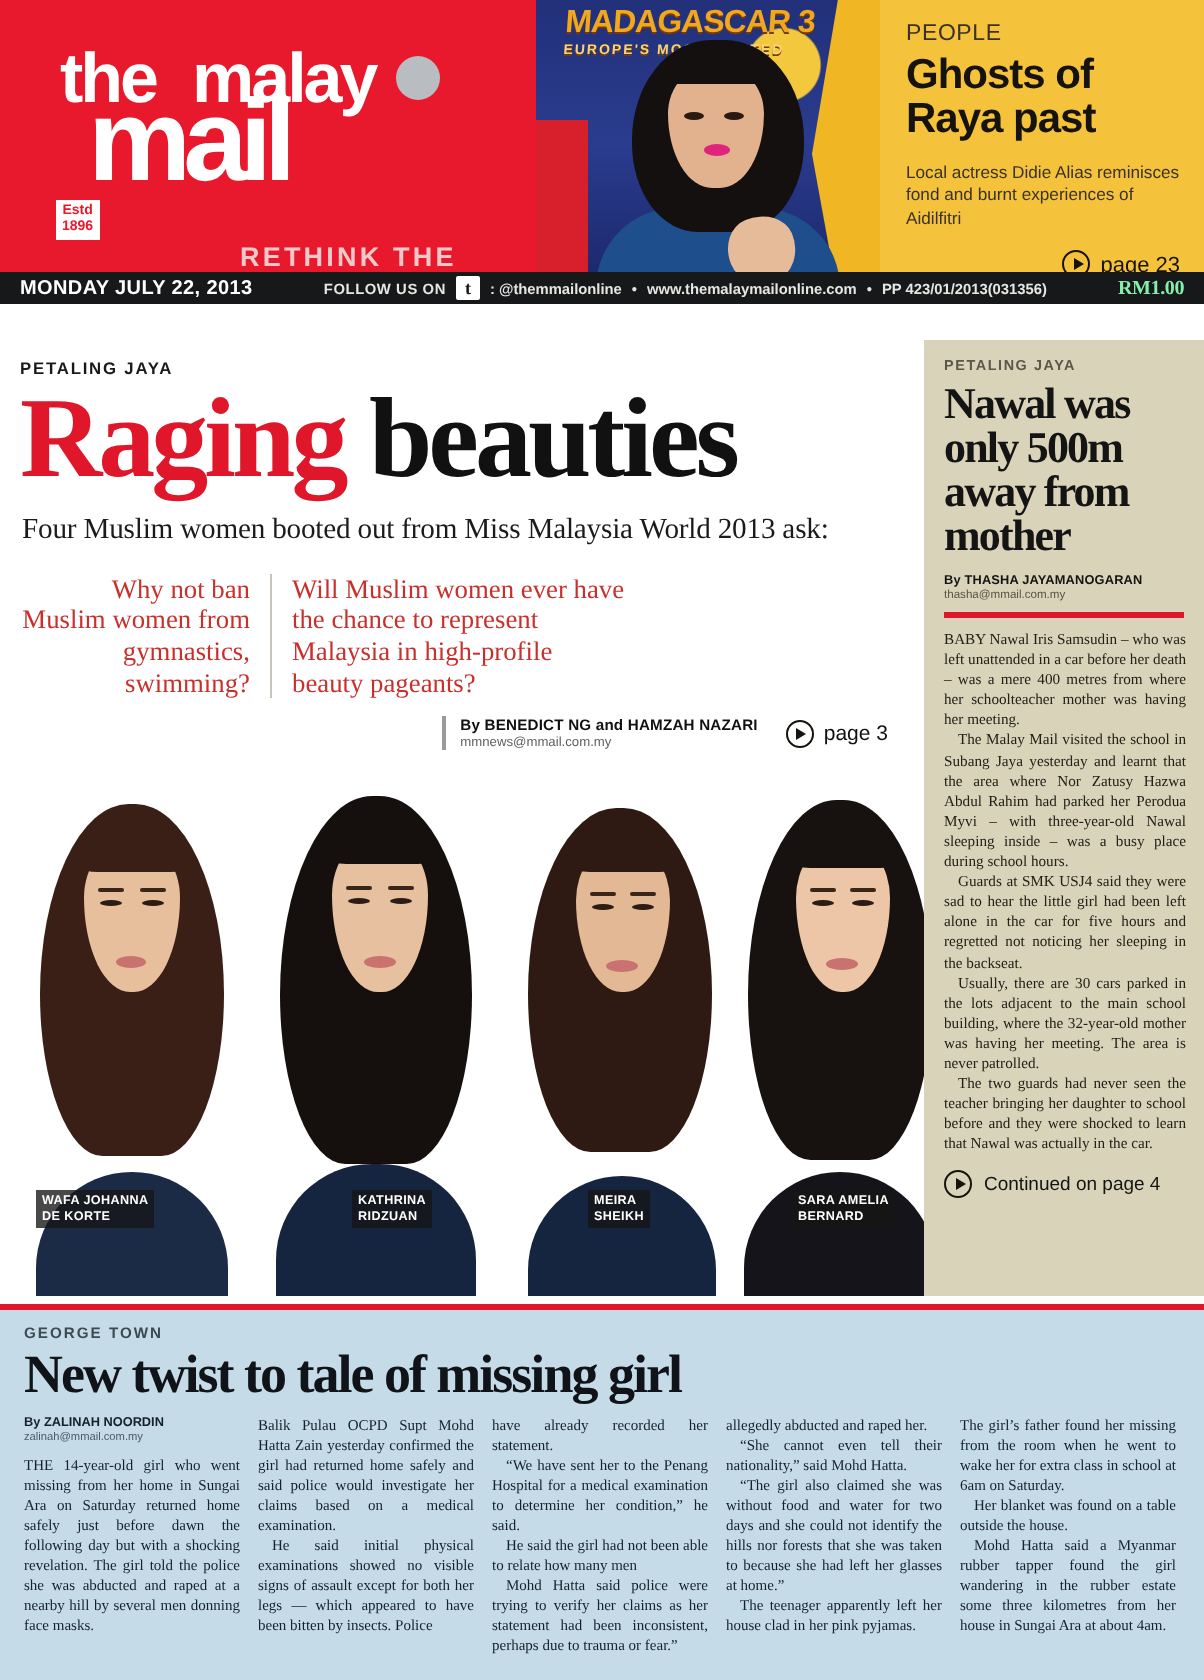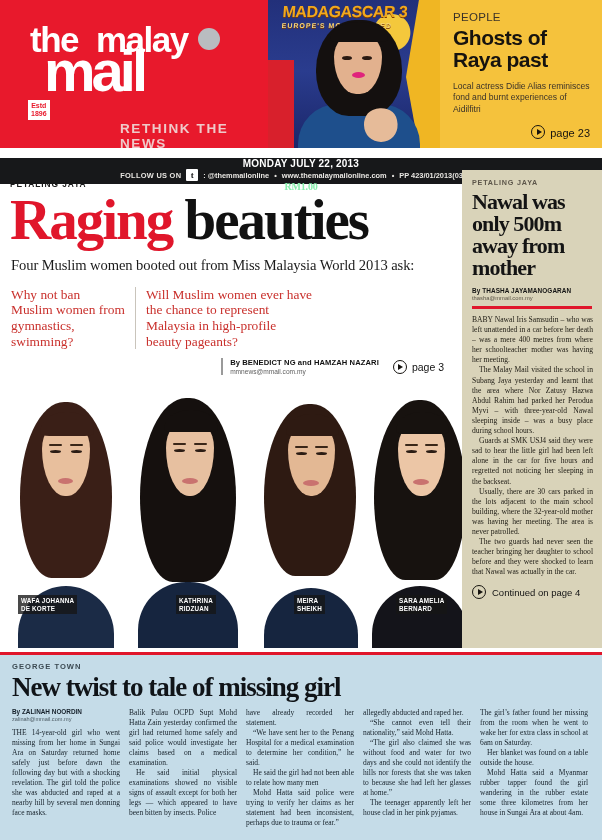--- a/index.html
+++ b/index.html
@@ -63,22 +63,22 @@
   .pe-sub { font-size:8.6px; color:#3a3229; line-height:1.34; margin-top:9px; }
   .pe-page { position:absolute; right:12px; bottom:9px; display:flex; align-items:flex-end; gap:5px;
              font-size:11px; color:#16130f; }
 
   .play { width:14px; height:14px; border-radius:50%; border:1.4px solid #16130f;
           display:inline-flex; align-items:center; justify-content:center; flex:none; }
   .play::after { content:""; border-left:5px solid #16130f; border-top:3.2px solid transparent;
                  border-bottom:3.2px solid transparent; margin-left:2px; }
 
   
-  .datebar { position:absolute; left:0; top:158px; width:602px; height:26px; background:#17181a;
-             display:flex; align-items:center; padding:0 10px;flex-direction:column; }
+  .datebar { position:absolute; left:0; top:136px; width:602px; height:16px; background:#17181a;
+             display:flex; align-items:center; padding:0 10px; }
   .db-date { font-size:10px; font-weight:bold; color:#fff; letter-spacing:0.2px; }
   .db-mid { flex:1; display:flex; align-items:center; justify-content:center; gap:5px;
             font-size:7.4px; font-weight:bold; color:#e8e6e2; }
   .db-follow { font-size:7.4px; font-weight:bold; letter-spacing:0.3px; }
   .tw { width:12px; height:12px; background:#fff; color:#17181a; font-size:9px;
         font-weight:bold; display:inline-flex; align-items:center; justify-content:center;
         font-family:"Liberation Serif", serif; border-radius:1px; }
   .db-price { font-size:10px; font-weight:bold; color:#86efac; letter-spacing:-0.2px;font-family:Liberation Serif, serif; }
 
   
@@ -88,21 +88,21 @@
   .headline { font-family:"Liberation Serif", serif; font-size:57px; font-weight:bold;
               line-height:0.96; letter-spacing:-2px; margin:4px 0 0 10px; color:#111; }
   .headline .red { color:#e0162b; }
   .deck { font-family:"Liberation Serif", serif; font-size:14.6px; color:#1b1b1b;
           margin:9px 0 0 11px; letter-spacing:-0.1px; }
 
   .qrow { display:flex; margin:13px 0 0 11px; width:440px; }
   .qcol { font-family:"Liberation Serif", serif; color:#c9302c; font-size:13.4px;
           line-height:1.17; padding-right:10px; }
   .qcol + .qcol { border-left:1px solid #c9c4bb; padding-left:10px; }
-  .q1 { width:124px; } .q2 { width:190px; } .q3 { width:150px; }
+  .q1 { width:124px;text-align:right; } .q2 { width:190px; } .q3 { width:150px; }
 
   .byrow { display:flex; align-items:center; justify-content:flex-end; gap:14px;
            margin:9px 18px 0 0; }
   .byline { border-left:2px solid #9a9a9a; padding-left:7px; }
   .by-main { font-size:7.6px; font-weight:bold; color:#111; letter-spacing:0.1px; }
   .by-mail { font-size:6.6px; color:#5f5f5f; margin-top:1px; }
   .pg3 { display:flex; align-items:center; gap:5px; font-size:10.5px; color:#111; }
 
   
   .portraits { position:absolute; left:0; top:394px; width:462px; height:254px;

